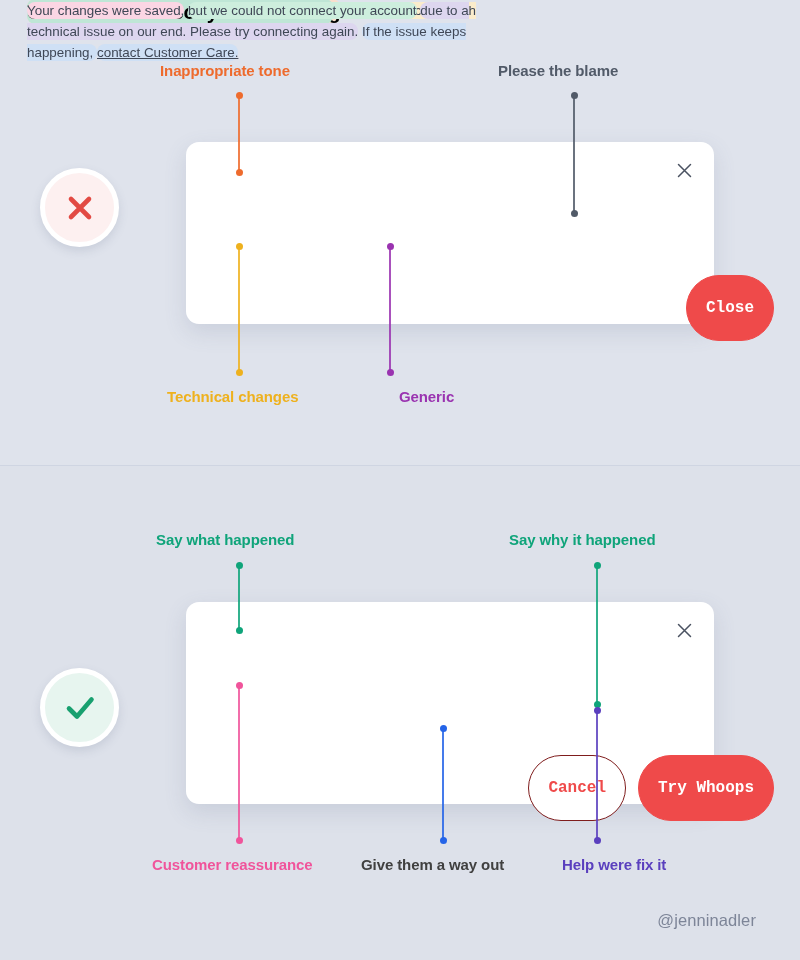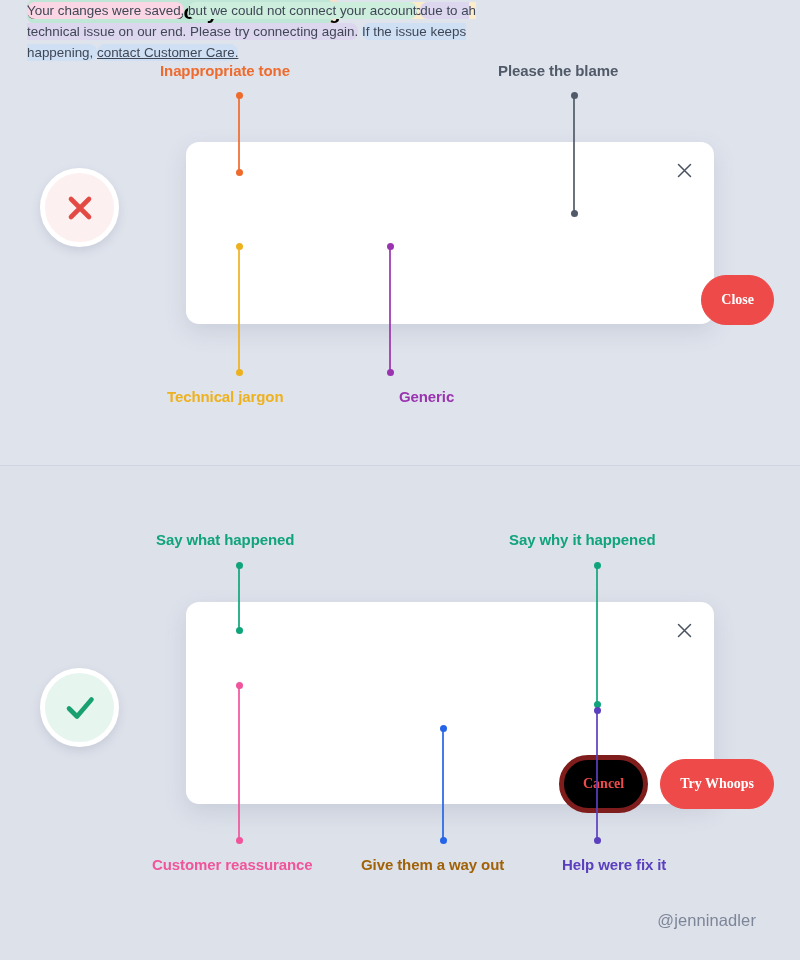--- a/index.html
+++ b/index.html
@@ -58,28 +58,28 @@
     font-size:13.4px;line-height:21px;color:#3f4756;
   }
 
   .hl{padding:1px 0;border-radius:8px;}
 
   .card-actions{position:absolute;display:flex;gap:12px;align-items:center;}
   #bad-actions{right:26px;top:275px;}
   #good-actions{right:26px;top:755px;}
 
   .btn{
-    font-family:Liberation Serif, serif;
-    font-size:14px;font-weight:bold;
+    font-family:Liberation Mono, monospace;
+    font-size:16px;font-weight:bold;
     border-radius:999px;cursor:pointer;
-    padding:17px 19px;line-height:1;
+    padding:24px 19px;line-height:1;
     white-space:nowrap;
   }
   .btn-primary{background:#ef4a4a;color:#ffffff;border:1px solid #ef4a4a;}
-  .btn-secondary{background:#000000;color:#ef4a4a;border:5px solid #7f1d1d;}
+  .btn-secondary{background:#ffffff;color:#ef4a4a;border:1px solid #7f1d1d;}
 
   
   .callout-label{
     position:absolute;
     font-size:15px;font-weight:bold;
     white-space:nowrap;letter-spacing:-.1px;
   }
   .connector{position:absolute;width:2px;}
   .connector .stem{position:absolute;left:0;top:0;width:2px;height:100%;}
   .dot{
@@ -149,21 +149,21 @@
         <div class="stem" style="background: rgb(238, 107, 45); opacity: 0.85;"></div>
         <div class="dot top" style="background: rgb(238, 107, 45);"></div>
         <div class="dot bot" style="background: rgb(238, 107, 45);"></div>
       </div>
       <div class="callout-label" style="left: 498px; top: 62px; color: rgb(81, 90, 104);">Please the blame</div>
       <div class="connector" style="left: 573px; top: 95px; height: 118px;">
         <div class="stem" style="background: rgb(81, 90, 104); opacity: 0.85;"></div>
         <div class="dot top" style="background: rgb(81, 90, 104);"></div>
         <div class="dot bot" style="background: rgb(81, 90, 104);"></div>
       </div>
-      <div class="callout-label" style="left: 167px; top: 388px; color: rgb(238, 177, 30);">Technical jargon</div>
+      <div class="callout-label" style="left: 167px; top: 388px; color: rgb(238, 177, 30);">Technical changes</div>
       <div class="connector" style="left: 238px; top: 246px; height: 126px;">
         <div class="stem" style="background: rgb(238, 177, 30); opacity: 0.85;"></div>
         <div class="dot top" style="background: rgb(238, 177, 30);"></div>
         <div class="dot bot" style="background: rgb(238, 177, 30);"></div>
       </div>
       <div class="callout-label" style="left: 355px; top: 388px; color: rgb(154, 51, 176); margin-left: 44px;">Generic</div>
       <div class="connector" style="left: 389px; top: 246px; height: 126px;">
         <div class="stem" style="background: rgb(154, 51, 176); opacity: 0.85;"></div>
         <div class="dot top" style="background: rgb(154, 51, 176);"></div>
         <div class="dot bot" style="background: rgb(154, 51, 176);"></div>
@@ -179,21 +179,21 @@
         <div class="stem" style="background: rgb(15, 164, 122); opacity: 0.85;"></div>
         <div class="dot top" style="background: rgb(15, 164, 122);"></div>
         <div class="dot bot" style="background: rgb(15, 164, 122);"></div>
       </div>
       <div class="callout-label" style="left: 152px; top: 856px; color: rgb(240, 84, 155);">Customer reassurance</div>
       <div class="connector" style="left: 238px; top: 685px; height: 155px;">
         <div class="stem" style="background: rgb(240, 84, 155); opacity: 0.85;"></div>
         <div class="dot top" style="background: rgb(240, 84, 155);"></div>
         <div class="dot bot" style="background: rgb(240, 84, 155);"></div>
       </div>
-      <div class="callout-label" style="left: 361px; top: 856px; color: #a16207;">Give them a way out</div>
+      <div class="callout-label" style="left: 361px; top: 856px; color: #404040;">Give them a way out</div>
       <div class="connector" style="left: 442px; top: 728px; height: 112px;">
         <div class="stem" style="background: rgb(36, 100, 232); opacity: 0.85;"></div>
         <div class="dot top" style="background: rgb(36, 100, 232);"></div>
         <div class="dot bot" style="background: rgb(36, 100, 232);"></div>
       </div>
       <div class="callout-label" style="left: 562px; top: 856px; color: rgb(90, 63, 190);">Help were fix it</div>
       <div class="connector" style="left: 596px; top: 710px; height: 130px;">
         <div class="stem" style="background: rgb(90, 63, 190); opacity: 0.85;"></div>
         <div class="dot top" style="background: rgb(90, 63, 190);"></div>
         <div class="dot bot" style="background: rgb(90, 63, 190);"></div>

